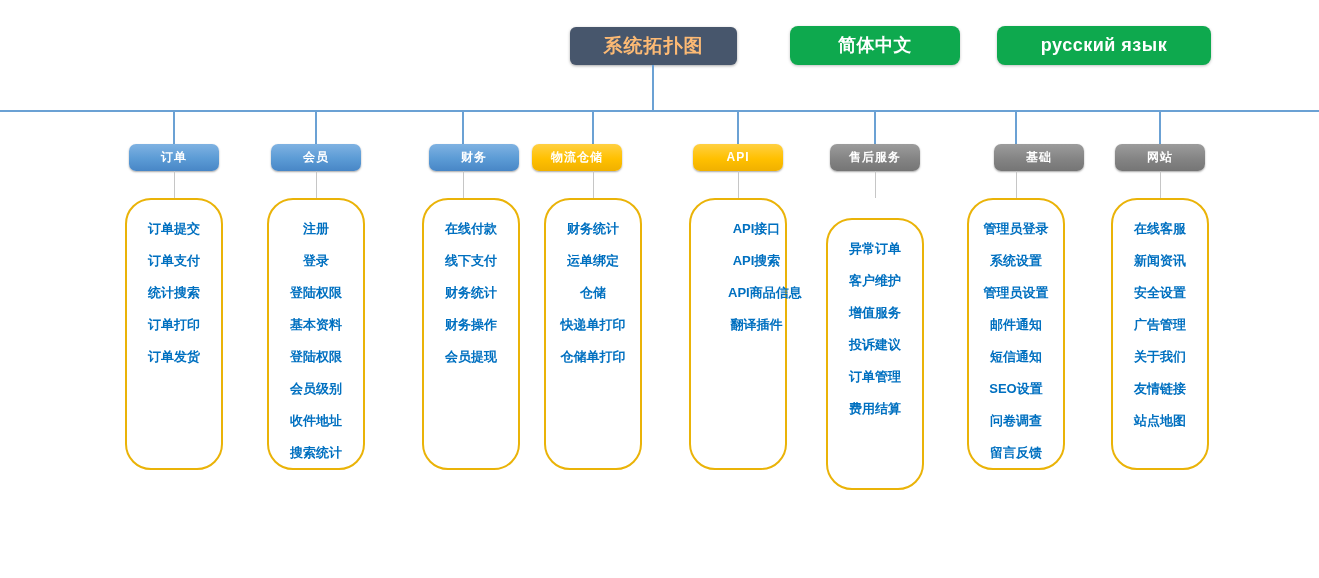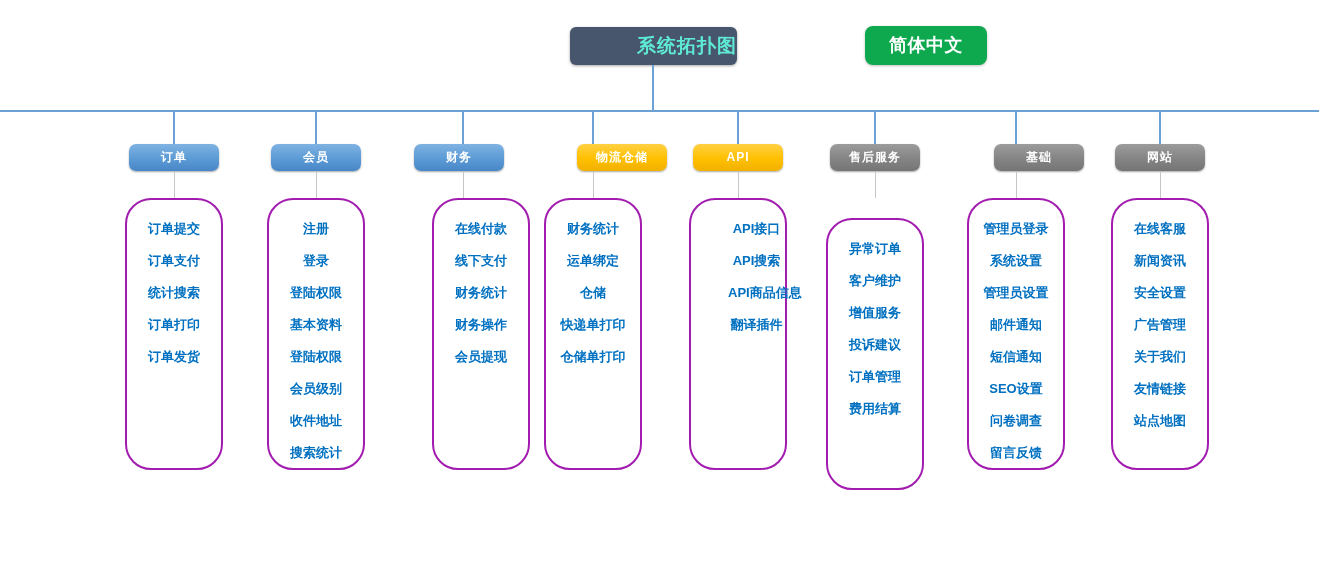--- a/index.html
+++ b/index.html
@@ -5,69 +5,70 @@
   * { margin: 0; padding: 0; box-sizing: border-box; }
   html,body { background:#fff; }
   body { font-family: "Liberation Sans", "DejaVu Sans", sans-serif; }
   #page {
     position: relative; width: 1319px; height: 578px;
     background: #ffffff; overflow: hidden;
   }
   
   .title-box {
     position: absolute; left: 570px; top: 27px; width: 167px; height: 38px;
-    background: #47566c; border-radius: 6px; color: #5eead4;
-    font-size: 19px; font-weight: bold; text-align: right; line-height: 38px;
+    background: #47566c; border-radius: 6px; color: #fdba74;
+    font-size: 19px; font-weight: bold; text-align: center; line-height: 38px;
     letter-spacing: 1px; box-shadow: 0 1px 3px rgba(0,0,0,.35);
   }
   .lang-btn {
     position: absolute; top: 26px; height: 39px;
     background: #0ea94e; border-radius: 8px; color: #fff;
     font-size: 18px; font-weight: bold; text-align: center; line-height: 39px;
     letter-spacing: .5px; box-shadow: 0 1px 3px rgba(0,0,0,.25); cursor: pointer;
   }
-  #lang-zh { left: 865px; width: 122px; }
+  #lang-zh { left: 790px; width: 170px; }
   #lang-ru { left: 997px; width: 214px; }
   
   .vline-blue { position: absolute; width: 2px; background: #6ba1d4; }
   #title-drop { left: 652px; top: 65px; height: 45px; }
   #trunk-line { position: absolute; left: 0; top: 110px; width: 1319px; height: 2px; background: #6ba1d4; }
   
   .column { position: absolute; top: 0; }
   .drop-line { position: absolute; top: 112px; width: 2px; height: 32px; background: #6ba1d4; }
   .pill {
     position: absolute; top: 144px; width: 90px; height: 27px;
     border-radius: 7px; color: #fff; font-weight: bold; font-size: 12px;
     text-align: center; line-height: 27px; letter-spacing: 1px;
     box-shadow: 0 1px 2px rgba(0,0,0,.35);
   }
   .pill-blue   { background: linear-gradient(180deg, #7fb2e2 0%, #5b9bd5 55%, #4886c6 100%); }
   .pill-yellow { background: linear-gradient(180deg, #ffd043 0%, #ffc000 55%, #f0b000 100%); }
   .pill-gray   { background: linear-gradient(180deg, #9c9c9c 0%, #848484 55%, #757575 100%); }
   .stem-line { position: absolute; top: 171px; width: 1px; height: 27px; background: #c6c6c6; }
   .items-box {
     position: absolute; top: 198px; width: 98px; height: 272px;
-    background: #fff; border: 2px solid #a21caf; border-radius: 26px;
+    background: #fff; border: 2px solid #eab308; border-radius: 26px;
     padding-top: 13px;
   }
   .item {
     height: 32px; line-height: 32px; text-align: center;
     color: #0070c0; font-weight: bold; font-size: 13px; white-space: nowrap;
   }
   
   #footnote { position: absolute; left: 98px; top: 536px; color: #111; font-size: 17px; }
   #footnote .bullet { display: inline-block; width: 34px; text-align: left; font-size: 15px; vertical-align: 1px; }
 </style>
 </head>
 <body>
 
 <div id="page">
 
   <div class="title-box">系统拓扑图</div>
   <div class="lang-btn" id="lang-zh">简体中文</div>
+  <div class="lang-btn" id="lang-ru">русский язык</div>
 
   <div class="vline-blue" id="title-drop"></div>
 
   <div id="trunk-line"></div>
 
   <div id="columns">
       <div class="column">
         <div class="drop-line" style="left: 173px;"></div>
         <div class="pill pill-blue" style="left: 129px;">订单</div>
         <div class="stem-line" style="left: 174px;"></div>
@@ -89,33 +90,33 @@
           <div class="item">登陆权限</div>
           <div class="item">基本资料</div>
           <div class="item">登陆权限</div>
           <div class="item">会员级别</div>
           <div class="item">收件地址</div>
           <div class="item">搜索统计</div>
         </div>
       </div>
       <div class="column">
         <div class="drop-line" style="left: 462px;"></div>
-        <div class="pill pill-blue" style="left: 414px;">财务</div>
+        <div class="pill pill-blue" style="left: 429px;">财务</div>
         <div class="stem-line" style="left: 463px;"></div>
-        <div class="items-box" style="left: 432px;">
+        <div class="items-box" style="left: 422px;">
           <div class="item">在线付款</div>
           <div class="item">线下支付</div>
           <div class="item">财务统计</div>
           <div class="item">财务操作</div>
           <div class="item">会员提现</div>
         </div>
       </div>
       <div class="column">
         <div class="drop-line" style="left: 592px;"></div>
-        <div class="pill pill-yellow" style="left: 577px;">物流仓储</div>
+        <div class="pill pill-yellow" style="left: 532px;">物流仓储</div>
         <div class="stem-line" style="left: 593px;"></div>
         <div class="items-box" style="left: 544px;">
           <div class="item">财务统计</div>
           <div class="item">运单绑定</div>
           <div class="item">仓储</div>
           <div class="item">快递单打印</div>
           <div class="item">仓储单打印</div>
         </div>
       </div>
       <div class="column">

